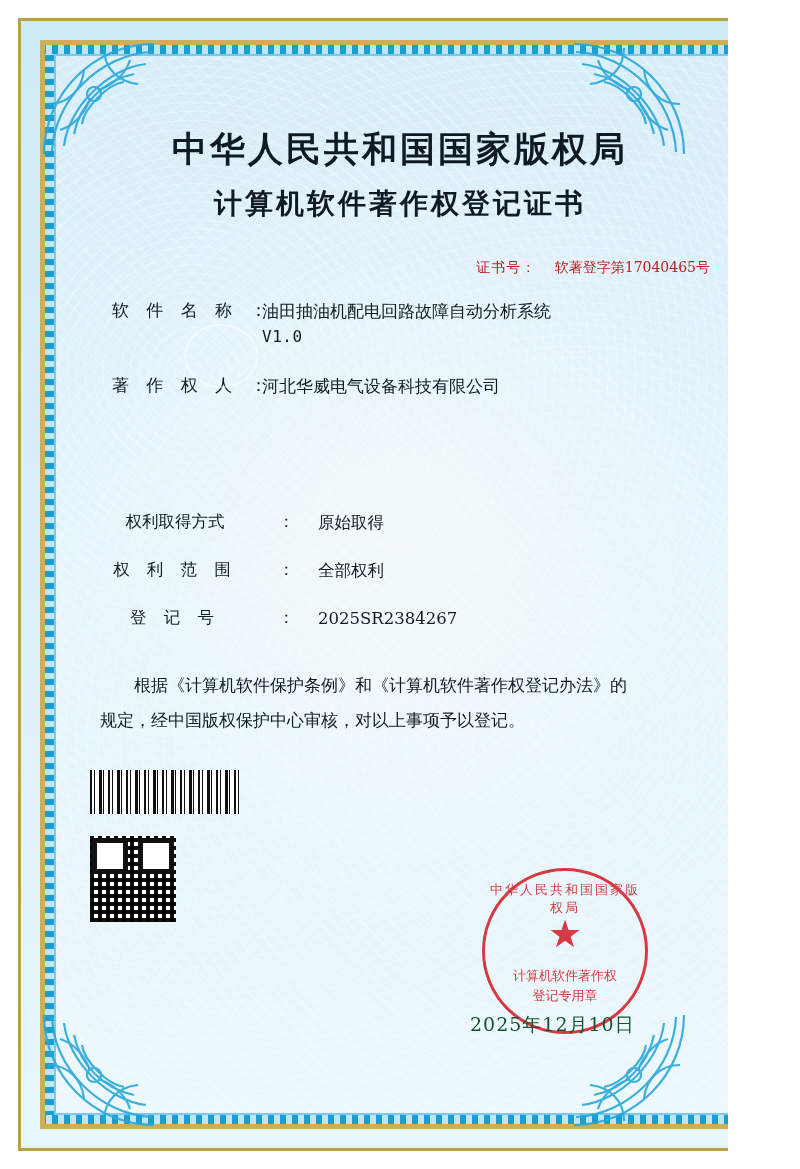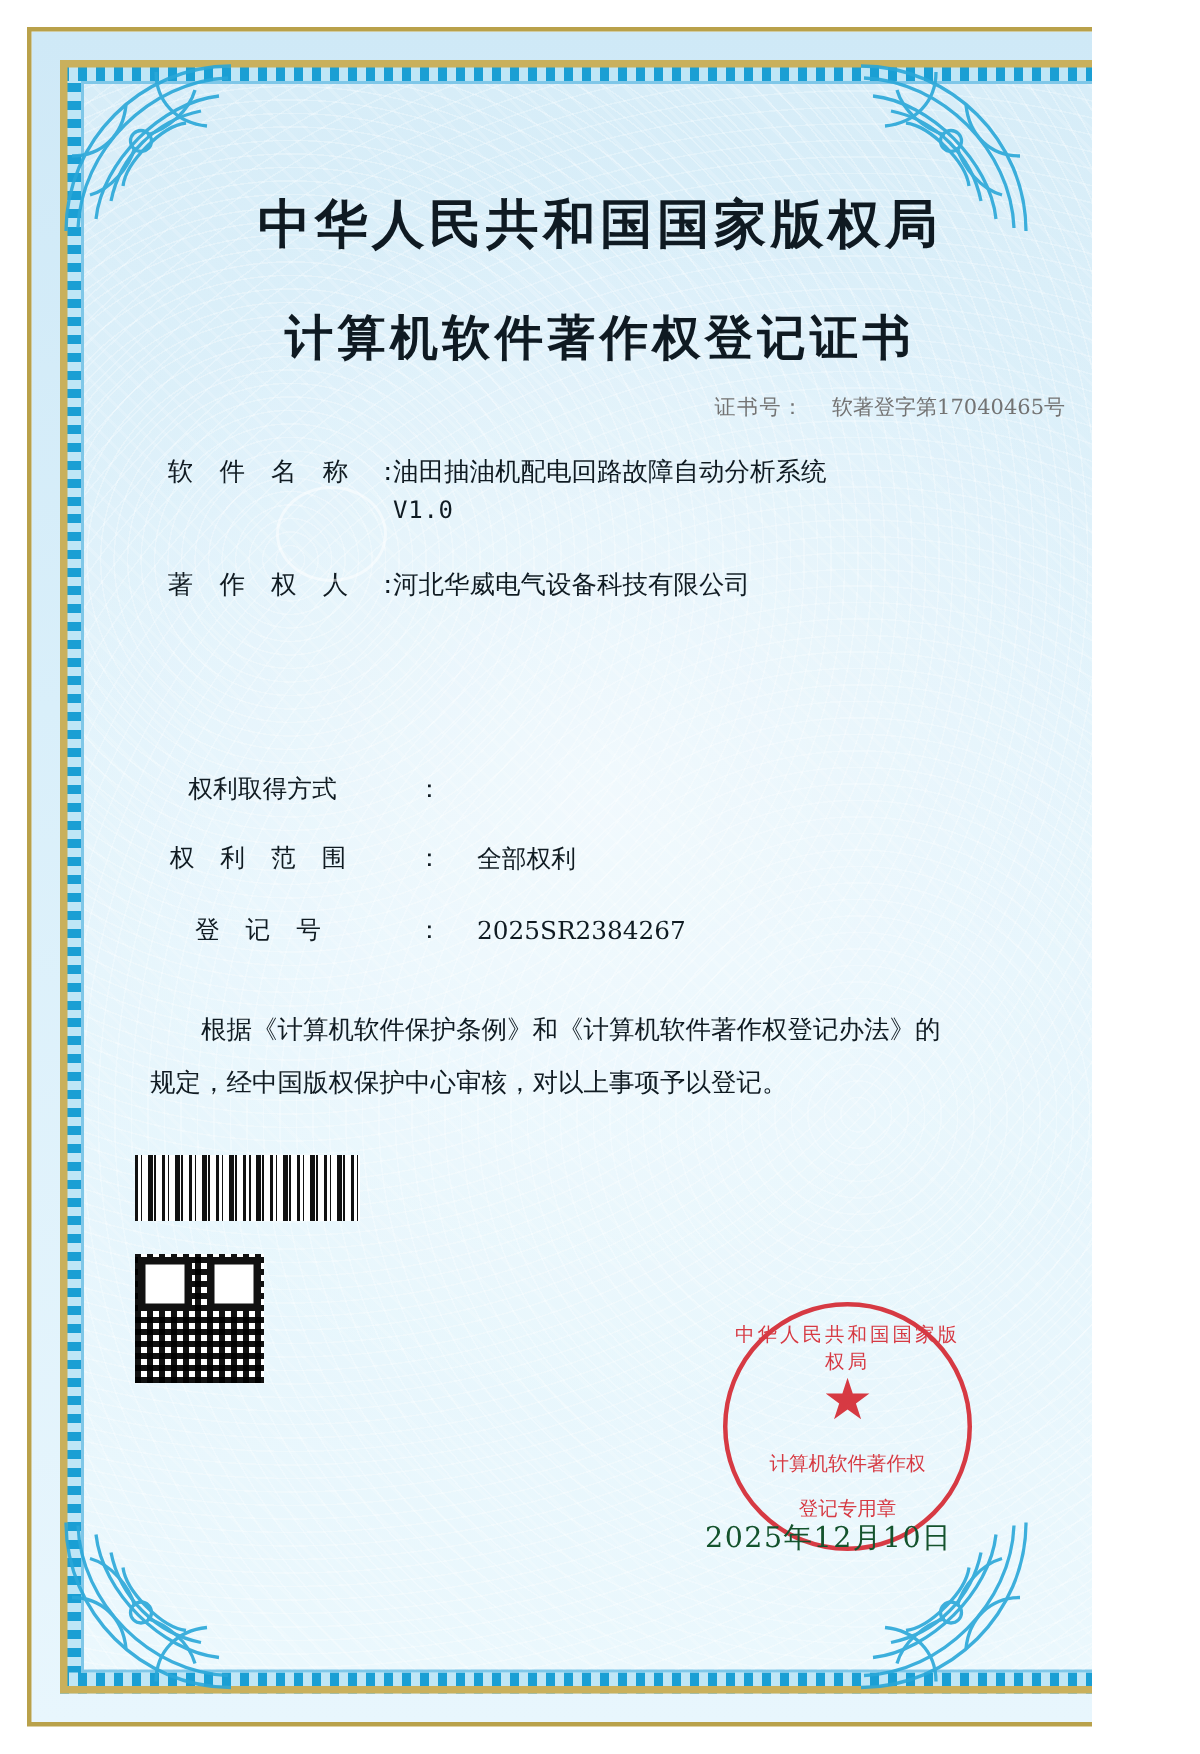--- a/index.html
+++ b/index.html
@@ -92,34 +92,34 @@
 
   .title-block { text-align: center; margin-top: 52px; }
   .title-main {
     font-size: 35px;
     letter-spacing: 3px;
     color: #0f1a22;
     font-weight: bold;
     font-family: "DejaVu Serif", serif;
   }
   .title-sub {
-    margin-top: 31px;
-    font-size: 32px;
+    margin-top: 12px;
+    font-size: 28px;
     letter-spacing: 3px;
     color: #0f1a22;
     font-weight: bold;
     font-family: "DejaVu Serif", serif;
   }
 
   .cert-no {
-    margin-top: 15px;
+    margin-top: 36px;
     text-align: right;
     padding-right: 16px;
     font-size: 14px;
-    color: #737373;
+    color: #b91c1c;
     font-family: "DejaVu Serif", serif;
   }
   .cert-no .label { letter-spacing: 1px; }
   .cert-no .value { margin-left: 14px; }
 
   .fields { margin-top: 22px; padding-left: 26px; }
   .field-row {
     display: flex;
     align-items: flex-start;
     margin-bottom: 26px;
@@ -209,21 +209,21 @@
     text-align: center;
     font-size: 13px;
     letter-spacing: 2px;
     font-family: "DejaVu Serif", serif;
   }
   .seal .line1 {
     position: absolute; left: 0; right: 0; top: 96px;
     text-align: center; font-size: 13px; font-family: "DejaVu Serif", serif;
   }
   .seal .line2 {
-    position: absolute; left: 0; right: 0; top: 126px;
+    position: absolute; left: 0; right: 0; top: 116px;
     text-align: center; font-size: 13px; font-family: "DejaVu Serif", serif;
   }
 
   .issue-date {
     position: absolute;
     left: 470px; top: 1012px;
     font-size: 19px;
     color: #14532d;
     font-family: "DejaVu Serif", serif;
     letter-spacing: 1px;
@@ -345,20 +345,21 @@
         <span class="field-label">著 作 权 人</span>
         <span class="field-colon">：</span>
         <span class="field-value">河北华威电气设备科技有限公司</span>
       </div>
 
       <div class="gap-block"></div>
 
       <div class="field-row small">
         <span class="field-label tight">权利取得方式</span>
         <span class="field-colon">：</span>
+        <span class="field-value">原始取得</span>
       </div>
 
       <div class="field-row small">
         <span class="field-label">权 利 范 围</span>
         <span class="field-colon">：</span>
         <span class="field-value">全部权利</span>
       </div>
 
       <div class="field-row small">
         <span class="field-label">登 记 号</span>

